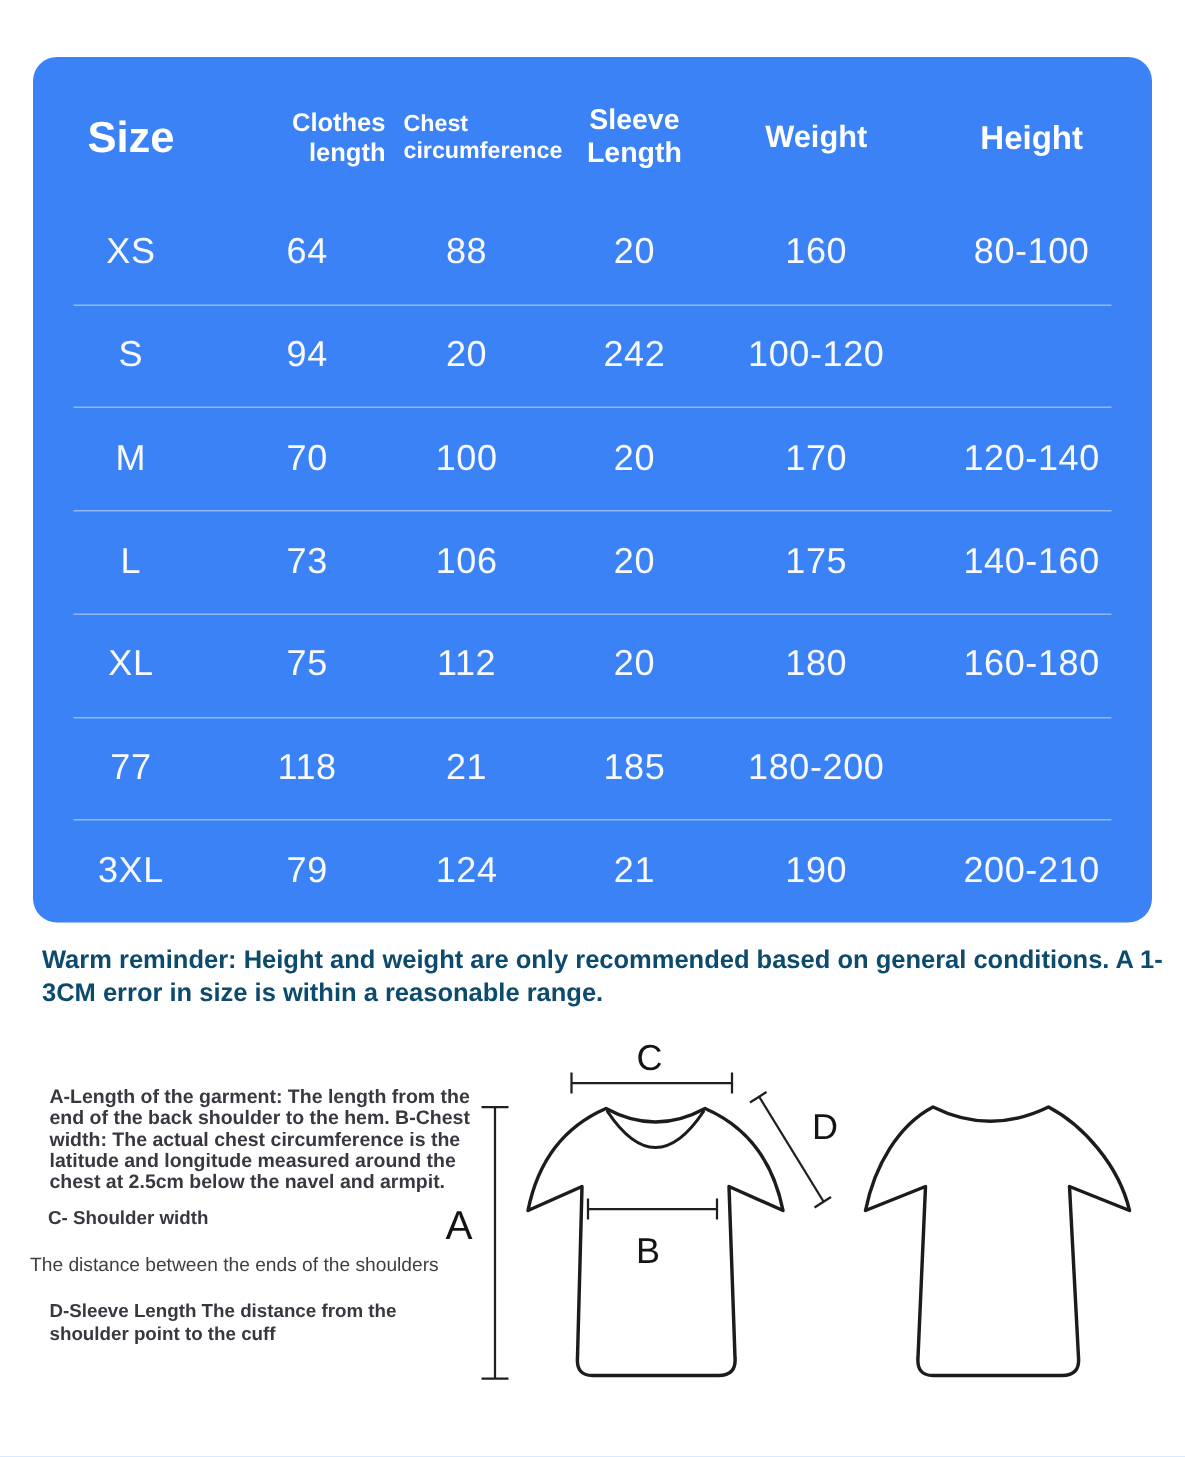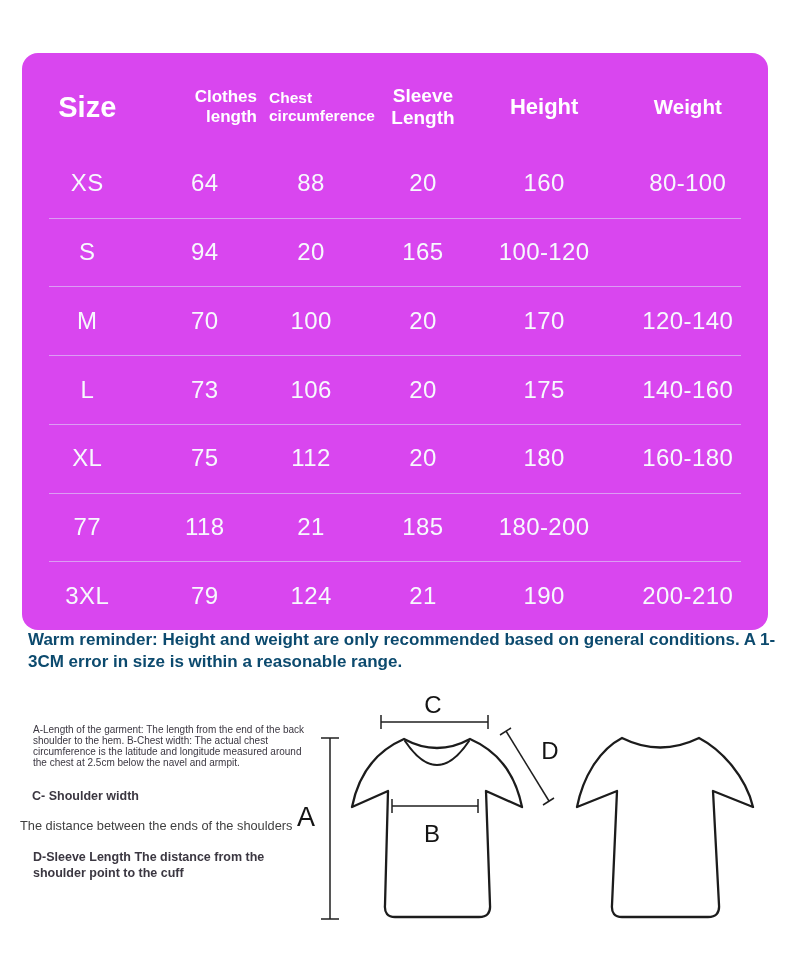--- a/index.html
+++ b/index.html
@@ -3,22 +3,22 @@
 <meta charset="utf-8">
 <style>
   html,body{margin:0;padding:0;background:#ffffff;}
   .page{
     position:relative;width:790px;height:971px;margin:0 auto;overflow:hidden;
     background:#ffffff;font-family:"Liberation Sans","DejaVu Sans",sans-serif;
   }
   
   .size-table{
     position:absolute;left:22px;top:38px;width:746px;height:577px;
-    background:#d946ef;border-radius:16px;color:#ffffff;
-    display:flex;flex-direction:column;margin-top:15px;
+    background:#3b82f6;border-radius:16px;color:#ffffff;
+    display:flex;flex-direction:column;
   }
   .thead{
     height:84px;display:grid;padding-top:12px;
     grid-template-columns:17.5% 14% 14.5% 15.5% 17% 21.5%;
     align-items:center;
   }
   .th{display:flex;align-items:center;justify-content:center;font-weight:bold;text-align:center;}
   .th-0{font-size:29px;}
   .th-1{font-size:17px;text-align:right;}
   .th-2{font-size:15.5px;line-height:1.15;justify-content:flex-start;text-align:left;padding-left:12px;}
@@ -37,21 +37,21 @@
     display:flex;align-items:center;justify-content:center;
     font-size:24px;letter-spacing:0.4px;color:#f7f9fd;
   }
   
   .reminder{
     position:absolute;left:28px;top:629px;width:748px;margin:0;
     font-size:17px;font-weight:bold;line-height:1.32;color:#0c4a6e;
   }
   
   .notes{position:absolute;left:20px;top:724px;width:298px;color:#3b3741;}
-  .note-ab{margin:0 0 21px 13px;font-weight:normal;font-size:10px;line-height:1.1;}
+  .note-ab{margin:0 0 10px 13px;font-weight:bold;font-size:13px;line-height:1.1;}
   .note-c-title{margin:5px 0 16px 12px;font-weight:bold;font-size:12.5px;line-height:1.15;}
   .note-c-desc{margin:2px 0 16px 0;font-weight:normal;font-size:12.8px;line-height:1.15;color:#3f3f3f;}
   .note-d{margin:12px 0 16px 13px;font-weight:bold;font-size:12.5px;line-height:1.25;width:245px;}
   
   .diagram{position:absolute;left:290px;top:690px;width:500px;height:281px;}
   .shirt{fill:#ffffff;stroke:#1c1c1c;stroke-width:2.3;stroke-linejoin:round;}
   .detail{fill:none;stroke:#1c1c1c;stroke-width:2.1;stroke-linecap:round;}
   .dim{stroke:#1f1f1f;stroke-width:1.5;stroke-linecap:butt;}
   .dim-label{fill:#141414;font-size:24px;font-family:"Liberation Sans","DejaVu Sans",sans-serif;}
   .dim-label-a{font-size:27px;}
@@ -60,37 +60,37 @@
 <body>
 
 <div class="page">
 
   <section class="size-table">
     <div class="thead">
       <div class="th th-0">Size</div>
       <div class="th th-1">Clothes length</div>
       <div class="th th-2">Chest circumference</div>
       <div class="th th-3">Sleeve Length</div>
+      <div class="th th-5">Weight</div>
       <div class="th th-4">Height</div>
-      <div class="th th-5">Weight</div>
     </div>
 
     <div class="trow">
       <div class="td">XS</div>
       <div class="td">64</div>
       <div class="td">88</div>
       <div class="td">20</div>
       <div class="td">160</div>
       <div class="td">80-100</div>
     </div>
     <div class="trow">
       <div class="td">S</div>
       <div class="td">94</div>
       <div class="td">20</div>
-      <div class="td">165</div>
+      <div class="td">242</div>
       <div class="td">100-120</div>
     </div>
     <div class="trow">
       <div class="td">M</div>
       <div class="td">70</div>
       <div class="td">100</div>
       <div class="td">20</div>
       <div class="td">170</div>
       <div class="td">120-140</div>
     </div>

